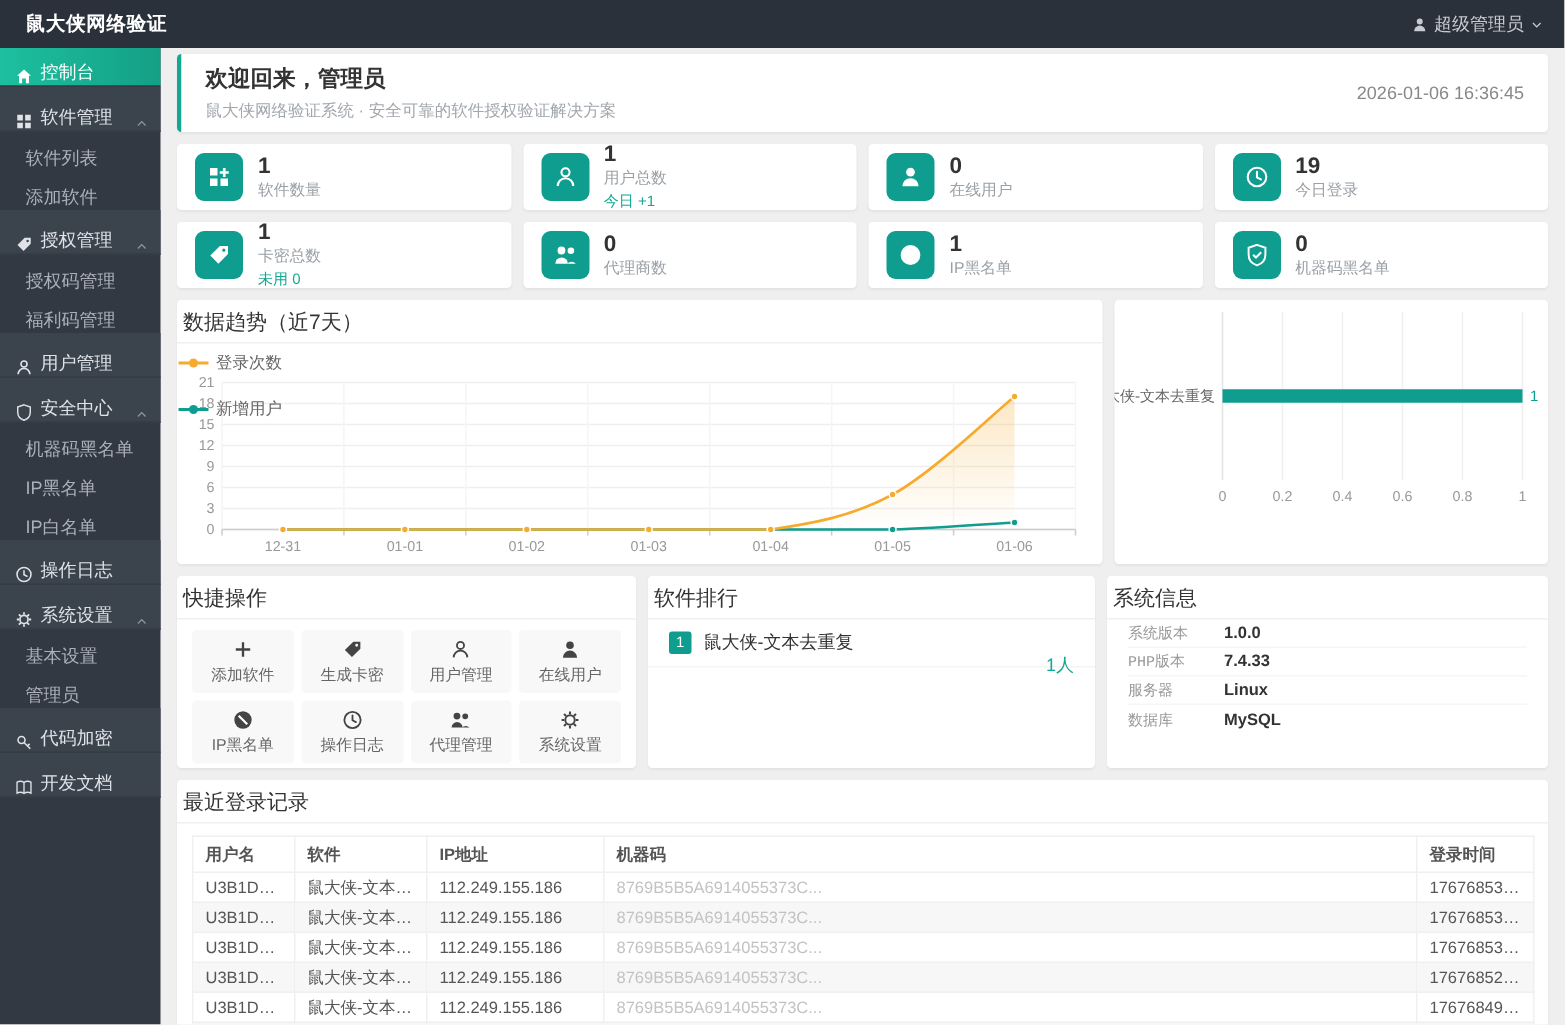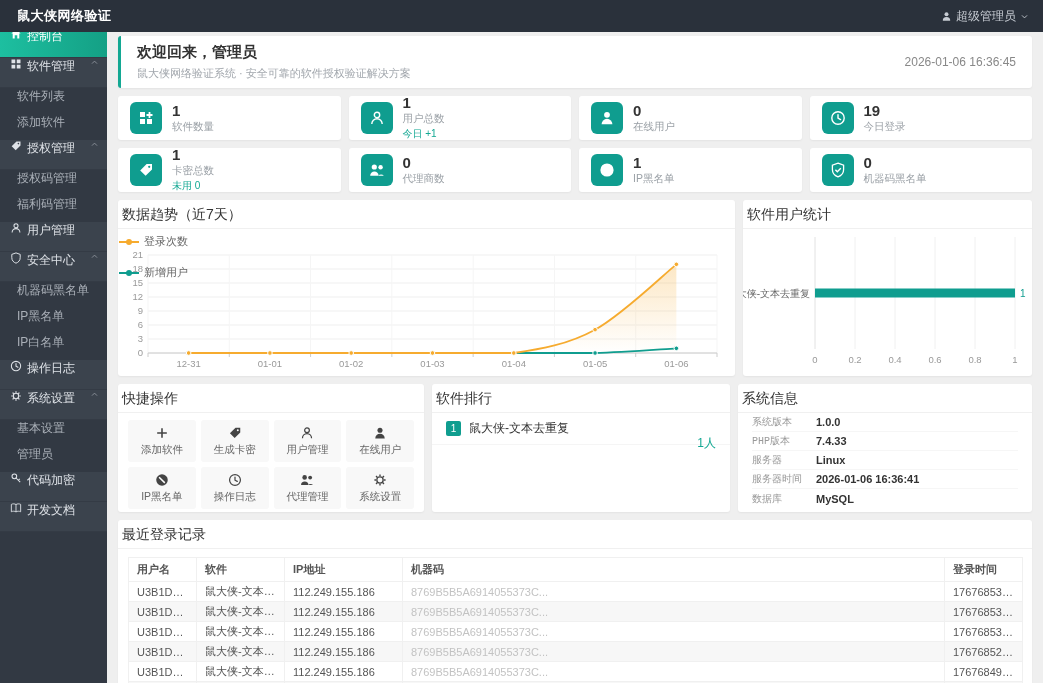--- a/index.html
+++ b/index.html
@@ -7,21 +7,21 @@
   body { font-family:"Liberation Sans","DejaVu Sans",sans-serif; background:#efefef; position:relative; }
 
   
   .topbar { position:absolute; top:0; left:0; width:1043px; height:32px; background:#2a313b;
             display:flex; align-items:center; justify-content:space-between; padding:0 14px 0 17px; z-index:20; }
   .logo { color:#ffffff; font-size:13px; font-weight:bold; letter-spacing:.5px; }
   .user-menu { display:flex; align-items:center; gap:4px; color:#c7ccd3; font-size:12px; cursor:pointer; }
 
   
   .sidebar { position:absolute; top:28px; left:0; width:107px; height:655px; background:#323943; }
-  .s-item { display:flex; align-items:flex-start; font-size:12px; cursor:pointer; }
+  .s-item { display:flex; align-items:flex-end; font-size:12px; cursor:pointer; }
   .s-item.top { height:30px; background:#3b434d; color:#dfe3e8; padding:0 8px 0 10px; gap:5px;
                 border-bottom:1px solid #343b45; }
   .s-item.sub { height:26px; color:#aab0b8; padding-left:17px; }
   .s-item.active { background:linear-gradient(90deg,#1dbfa0,#14a085); color:#ffffff; }
   .s-item .s-label { white-space:nowrap; }
   .chev { margin-left:auto; color:#8d949d; display:flex; }
 
   
   .content { position:absolute; top:28px; left:107px; width:936px; height:655px; padding:8px 11px; }
   .card { background:#ffffff; border-radius:3px; box-shadow:0 1px 2px rgba(0,0,0,.05); }
@@ -407,21 +407,20 @@
               <circle cx="151.92857142857144" cy="124" r="2.3" fill="#f6ab2f" stroke="#fff" stroke-width="1"></circle>
               <circle cx="233.21428571428572" cy="124" r="2.3" fill="#f6ab2f" stroke="#fff" stroke-width="1"></circle>
               <circle cx="314.5" cy="124" r="2.3" fill="#f6ab2f" stroke="#fff" stroke-width="1"></circle>
               <circle cx="395.7857142857143" cy="124" r="2.3" fill="#f6ab2f" stroke="#fff" stroke-width="1"></circle>
               <circle cx="477.07142857142856" cy="100.66666666666667" r="2.3" fill="#f6ab2f" stroke="#fff" stroke-width="1"></circle>
               <circle cx="558.3571428571429" cy="35.33333333333333" r="2.3" fill="#f6ab2f" stroke="#fff" stroke-width="1"></circle>
             </svg></div>
       </div>
     </div>
     <div class="card bar-card">
-      <div class="card-head">软件用户统计</div>
       <div class="chart-body">
         <div id="bar-svg-slot"><svg width="289" height="146">
               <line x1="72" y1="8" x2="72" y2="120" stroke="#e2e2e2" stroke-width="1"></line>
               <text x="72" y="134" text-anchor="middle" font-size="9.5" fill="#999">0</text>
               <line x1="112" y1="8" x2="112" y2="120" stroke="#f0f0f0" stroke-width="1"></line>
               <text x="112" y="134" text-anchor="middle" font-size="9.5" fill="#999">0.2</text>
               <line x1="152" y1="8" x2="152" y2="120" stroke="#f0f0f0" stroke-width="1"></line>
               <text x="152" y="134" text-anchor="middle" font-size="9.5" fill="#999">0.4</text>
               <line x1="192" y1="8" x2="192" y2="120" stroke="#f0f0f0" stroke-width="1"></line>
               <text x="192" y="134" text-anchor="middle" font-size="9.5" fill="#999">0.6</text>
@@ -516,24 +515,20 @@
             <span class="sys-label">系统版本</span>
             <span class="sys-value">1.0.0</span>
           </div>
           <div class="sys-row">
             <span class="sys-label">PHP版本</span>
             <span class="sys-value">7.4.33</span>
           </div>
           <div class="sys-row">
             <span class="sys-label">服务器</span>
             <span class="sys-value">Linux</span>
-          </div>
-          <div class="sys-row">
-            <span class="sys-label">服务器时间</span>
-            <span class="sys-value">2026-01-06 16:36:41</span>
           </div>
           <div class="sys-row">
             <span class="sys-label">数据库</span>
             <span class="sys-value">MySQL</span>
           </div>
         </div>
     </div>
   </section>
 
   <section class="card table-card">

